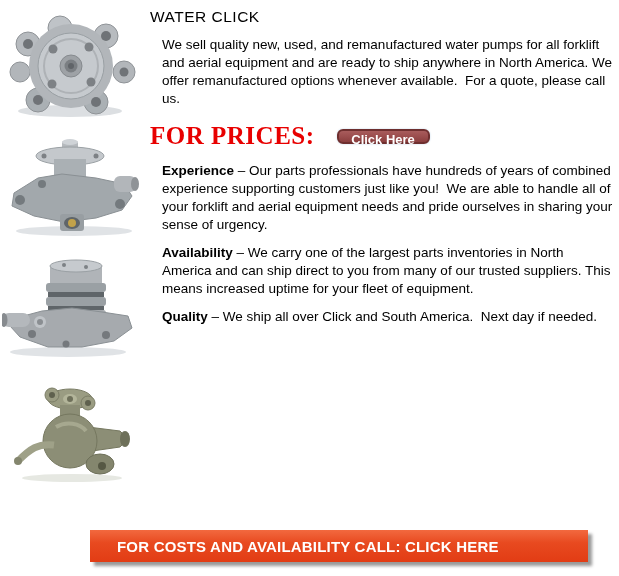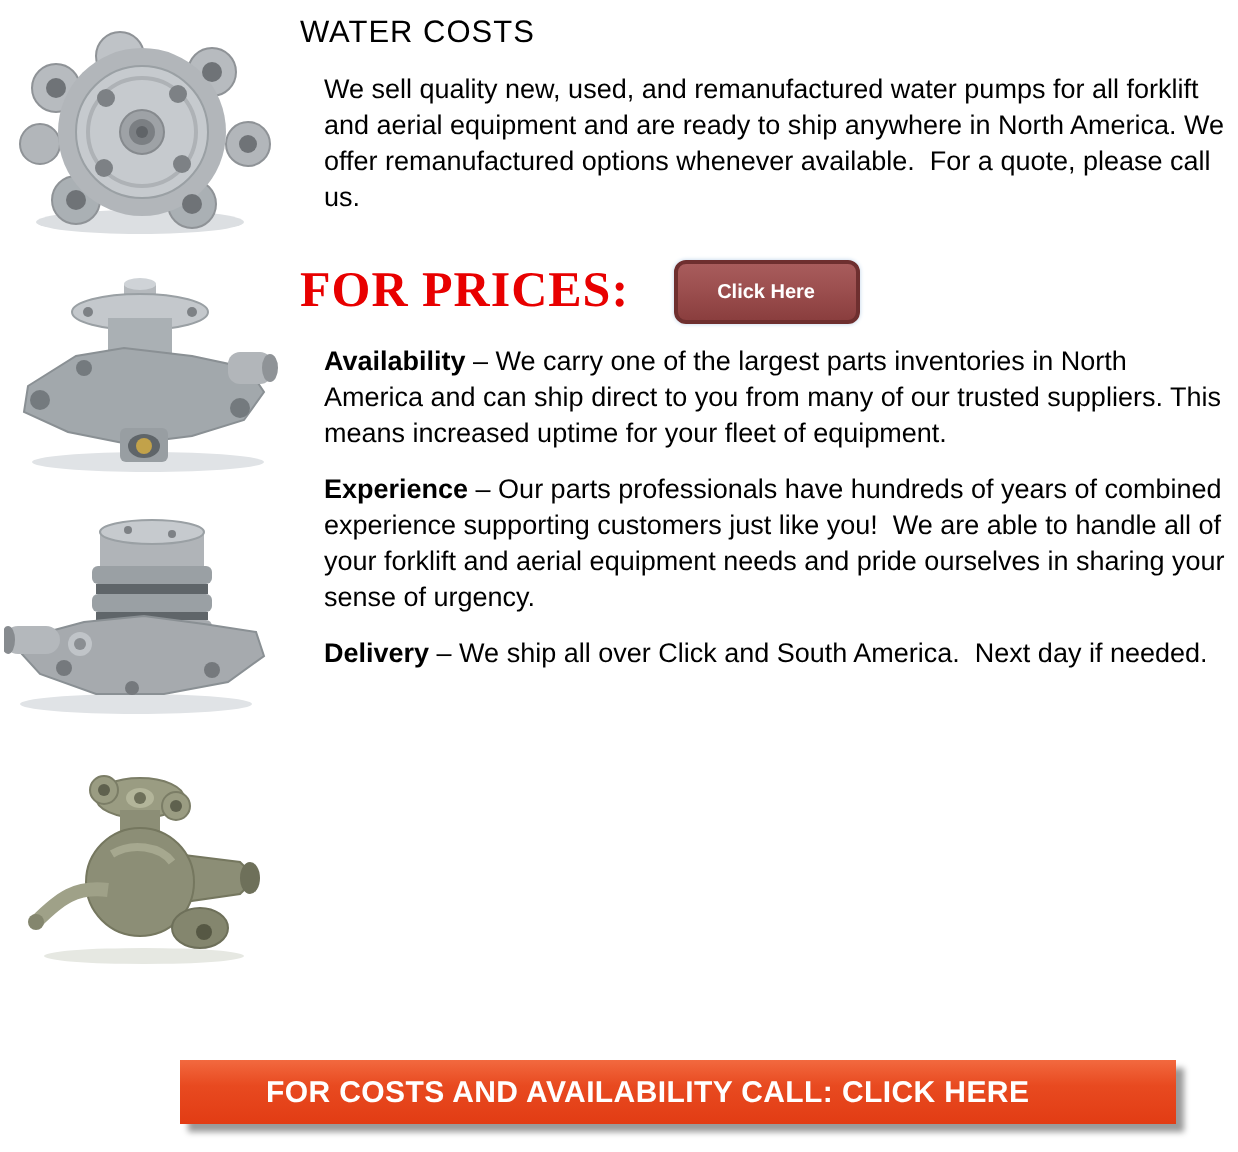--- a/index.html
+++ b/index.html
@@ -33,61 +33,61 @@
   p.body-text {
     margin: 10px 0 0 12px;
     font-size: 13.5px;
     line-height: 18px;
     white-space: pre-wrap;
   }
   .section { margin: 14px 0 0 0; }
   .section b { font-weight: 700; }
 
   #prices-row {
-    margin-top: 22px;
+    margin-top: 12px;
     height: 32px;
     display: flex;
     align-items: center;
   }
   #for-prices-label {
     font-family: "Liberation Serif", serif;
     font-weight: 700;
     font-size: 25px;
     color: #e80000;
     letter-spacing: 0.5px;
   }
   #click-here-button {
     margin-left: 22px;
     width: 93px;
-    height: 32px;
+    height: 15px;
     border-radius: 6px;
     border: 2px solid #6e2f2f;
     background: linear-gradient(180deg, #a85c5c 0%, #9c4f4f 45%, #8a3e3e 100%);
     color: #ffffff;
     font-family: "Liberation Sans", sans-serif;
     font-weight: 700;
-    font-size: 10px;
+    font-size: 13px;
     cursor: pointer;
     box-shadow: 0 0 2px #bcd2e8;
   }
 
   #banner {
     position: absolute;
     left: 90px;
     top: 530px;
     width: 498px;
     height: 32px;
     background: linear-gradient(180deg, #f2693f 0%, #e84a20 40%, #e23c14 100%);
     box-shadow: 4px 4px 3px #9a9a9a;
     display: flex;
     align-items: center;
     cursor: pointer;
   }
   #banner span {
-    padding-left: 43px;
+    padding-left: 27px;
     color: #ffffff;
     font-weight: 700;
     font-size: 15px;
     letter-spacing: 0.2px;
     white-space: nowrap;
   }
 </style>
 </head>
 <body>
 
@@ -181,35 +181,35 @@
       <path d="M48,44 C58,38 72,40 78,48" fill="none" stroke="#a6a88f" stroke-width="4"></path>
       <ellipse cx="117" cy="56" rx="5" ry="8" fill="#6e705a"></ellipse>
       <path d="M46,62 C30,60 22,66 10,78" fill="none" stroke="#9fa188" stroke-width="7"></path>
       <circle cx="10" cy="78" r="4" fill="#84866e"></circle>
       <ellipse cx="92" cy="81" rx="14" ry="10" fill="#84866e" stroke="#6e705a"></ellipse>
       <circle cx="94" cy="83" r="4" fill="#565844"></circle>
     </svg>
   </div>
 
   <div id="content">
-    <h1 id="page-title">WATER COSTS</h1>
+    <h1 id="page-title">WATER CLICK</h1>
 
     <p class="body-text">We sell quality new, used, and remanufactured water pumps for all forklift and aerial equipment and are ready to ship anywhere in North America. We offer remanufactured options whenever available.  For a quote, please call us.</p>
 
     <div id="prices-row">
       <span id="for-prices-label">FOR PRICES:</span>
       <button id="click-here-button">Click Here</button>
     </div>
 
+    <p class="body-text section"><b>Experience</b><span> – Our parts professionals have hundreds of years of combined experience supporting customers just like you!  We are able to handle all of your forklift and aerial equipment needs and pride ourselves in sharing your sense of urgency.</span></p>
+
     <p class="body-text section"><b>Availability</b><span> – We carry one of the largest parts inventories in North America and can ship direct to you from many of our trusted suppliers. This means increased uptime for your fleet of equipment.</span></p>
 
-    <p class="body-text section"><b>Experience</b><span> – Our parts professionals have hundreds of years of combined experience supporting customers just like you!  We are able to handle all of your forklift and aerial equipment needs and pride ourselves in sharing your sense of urgency.</span></p>
-
-
-    <p class="body-text section"><b>Delivery</b><span> – We ship all over Click and South America.  Next day if needed.</span></p>
+
+    <p class="body-text section"><b>Quality</b><span> – We ship all over Click and South America.  Next day if needed.</span></p>
 
   </div>
 
   <div id="banner">
     <span>FOR COSTS AND AVAILABILITY CALL: CLICK HERE</span>
   </div>
 
 </div>
 
 </body></html>

